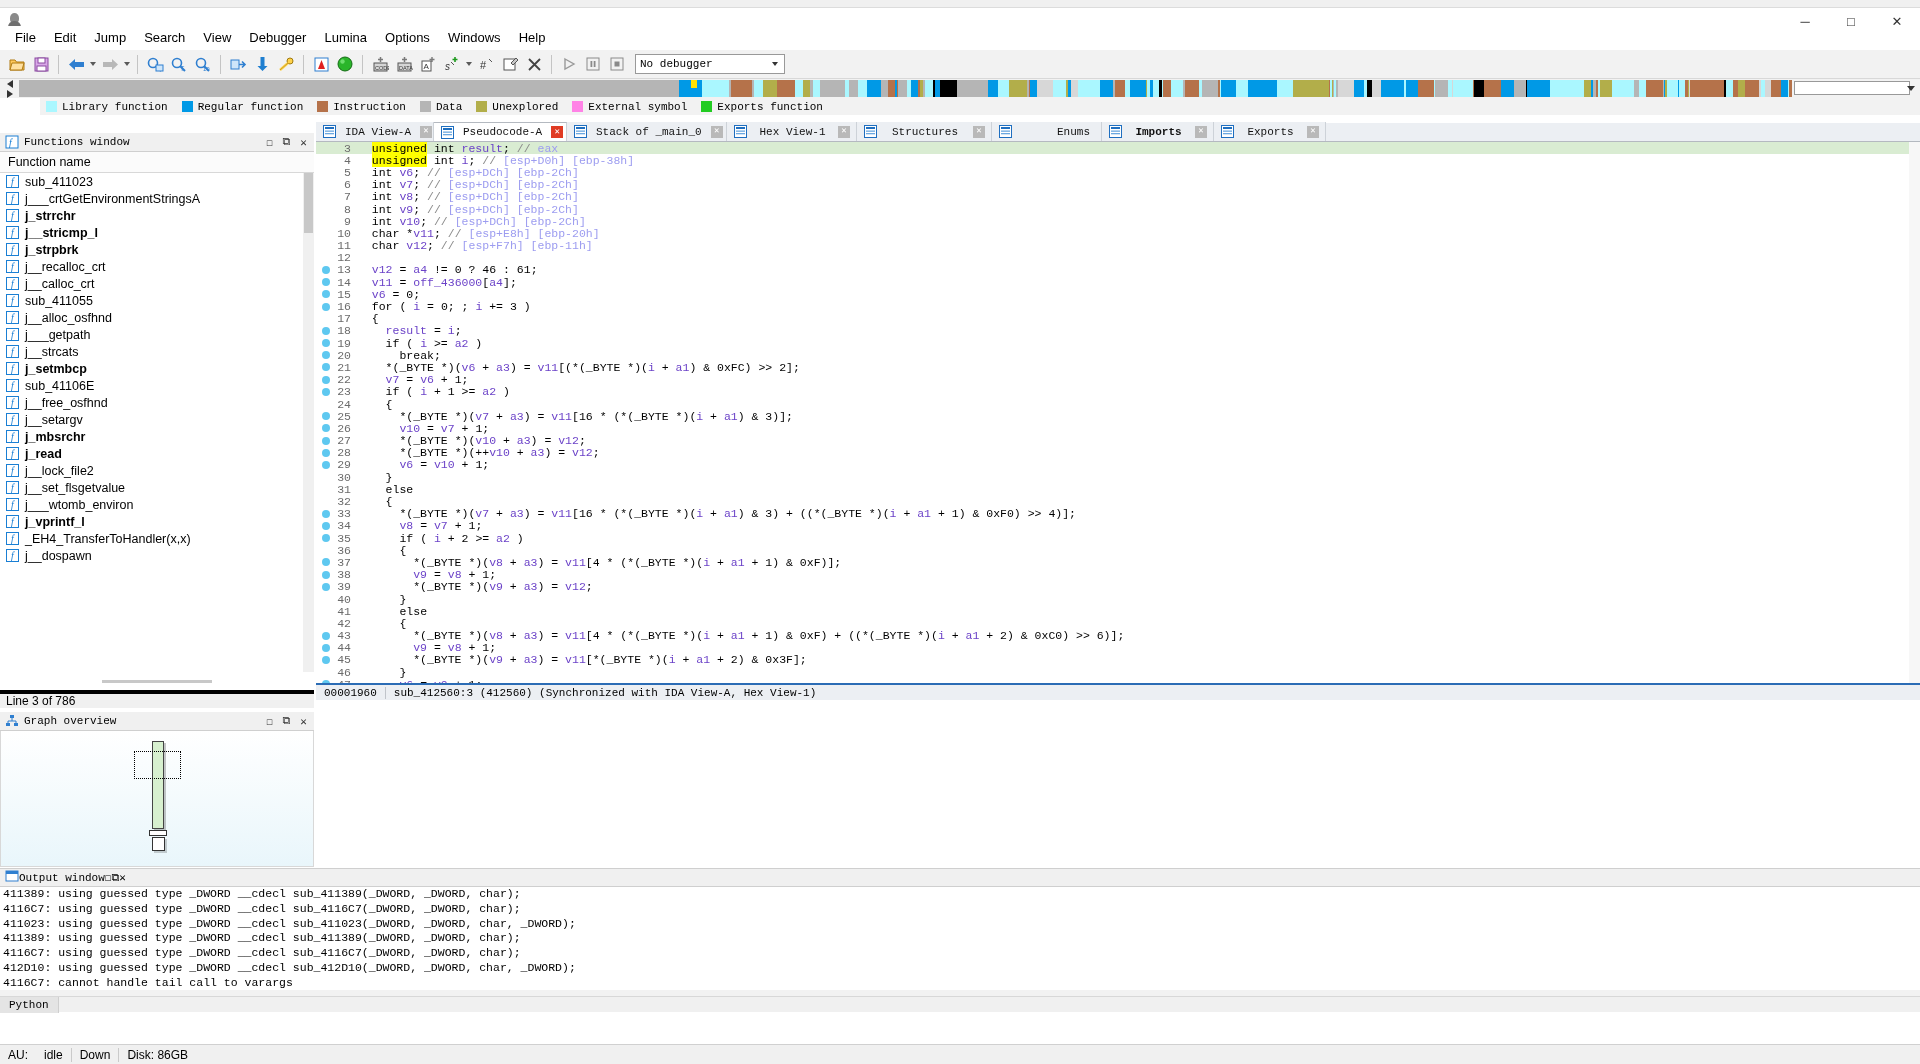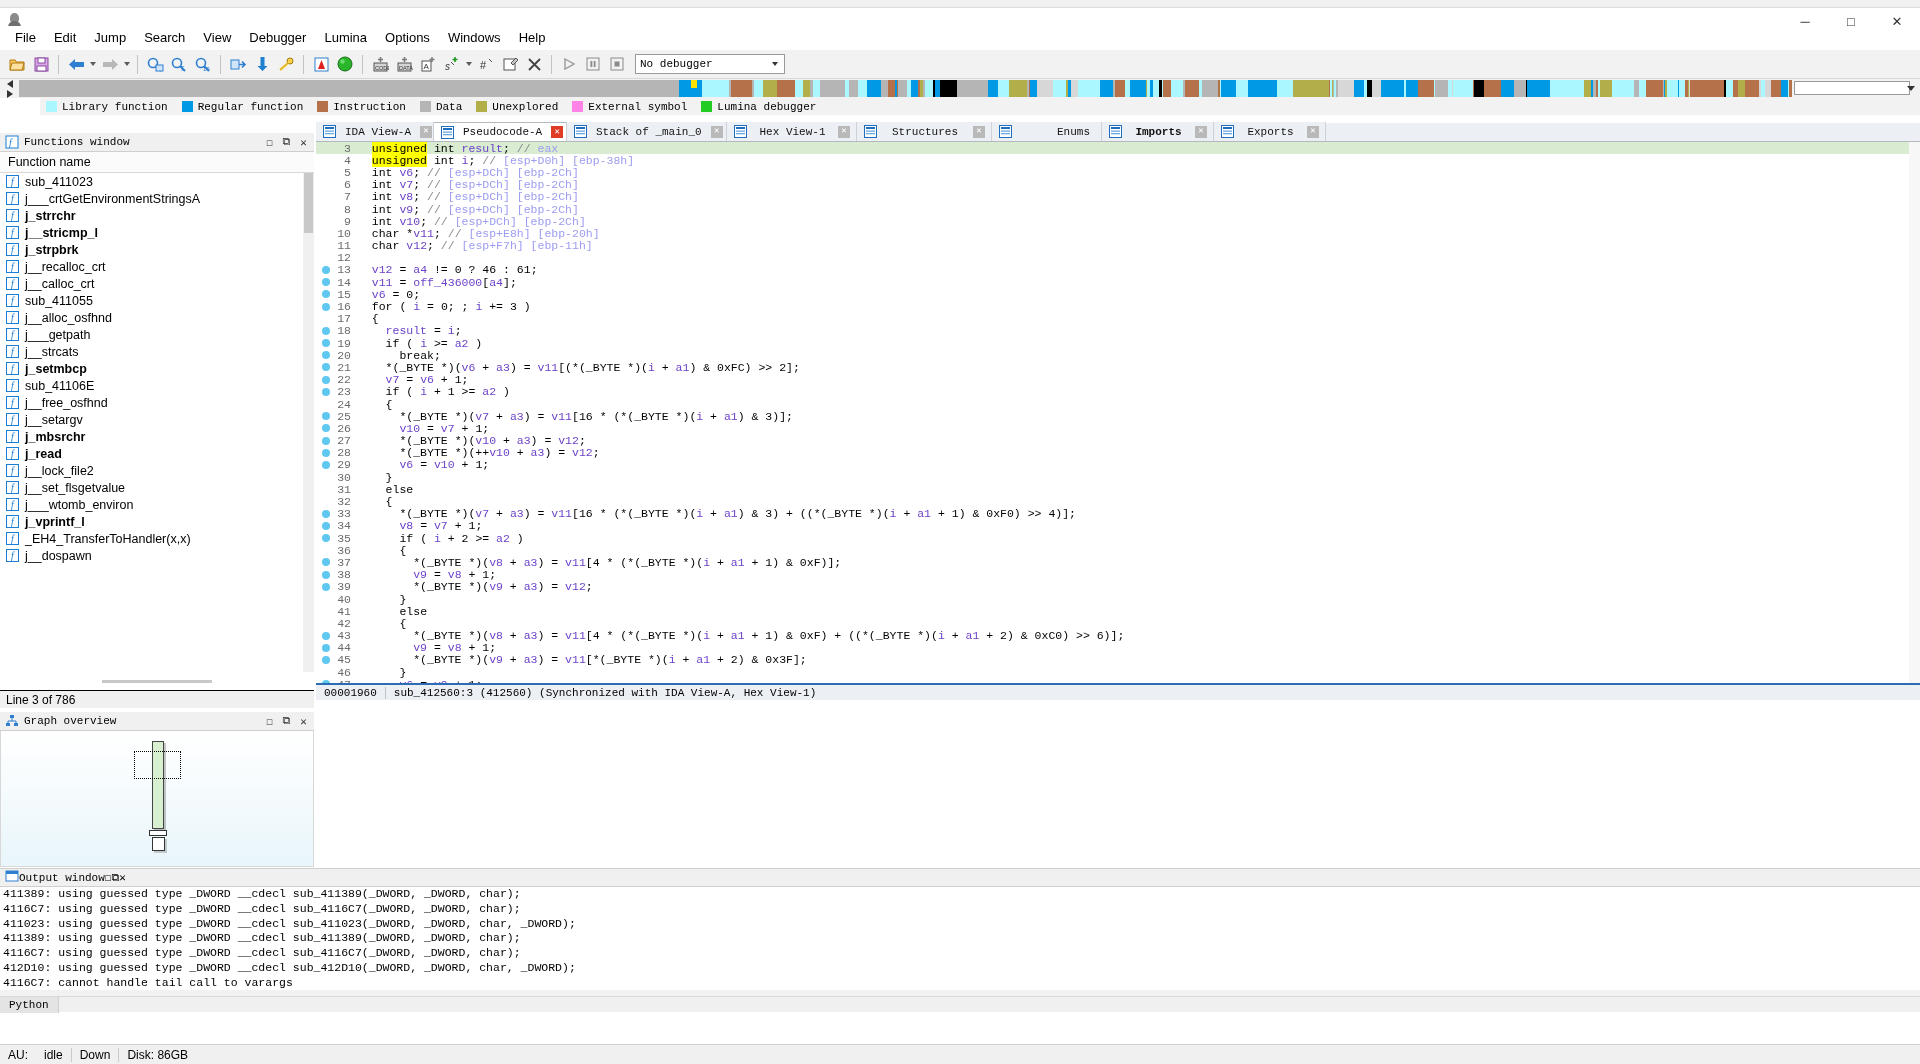--- a/index.html
+++ b/index.html
@@ -150,21 +150,21 @@
     position: absolute; right: 0; top: 40px; width: 11px; bottom: 36px; background: #f0f0f0;
   }
   .fn-scroll .thumb { position:absolute; left:1px; top:0; width:9px; height:60px; background:#c8c8c8; }
   .fn-hsplit {
     position: absolute; left: 0; right: 0; bottom: 18px; height: 18px; background: #fff;
     display:flex; align-items:center; justify-content:center;
   }
   .fn-hsplit .bar { width:110px; height:3px; background:#c8c8c8; }
   .fn-status {
     position: absolute; left: 0; right: 0; bottom: 0; height: 18px;
-    background: #f0f0f0; border-top:1px solid #000000;
+    background: #f0f0f0; border-top:4px solid #000000;
     display: flex; align-items: center; padding-left: 6px; font-size: 12px;
   }
 
   .graph-win {
     position: absolute; left: 0; top: 712px; width: 314px; height: 155px;
   }
   .graph-body {
     position: absolute; left:0; top:19px; right:0; bottom:0;
     background: linear-gradient(#ffffff, #e9f6fb);
     border: 1px solid #d8d8d8; border-top: none;
@@ -658,21 +658,21 @@
       <div class="lg">
         <span class="sw" style="background: rgb(178, 174, 74);"></span>
         <span>Unexplored</span>
       </div>
       <div class="lg">
         <span class="sw" style="background: rgb(255, 130, 230);"></span>
         <span>External symbol</span>
       </div>
       <div class="lg">
         <span class="sw" style="background: rgb(34, 204, 34);"></span>
-        <span>Lumina debugger</span>
+        <span>Exports function</span>
       </div>
     </div>
 
   <div class="functions-win full">
     <div class="panel-title">
       <span class="pt-ico">
         <svg width="14" height="14" viewBox="0 0 14 14">
             <rect x="1" y="1" width="12" height="12" fill="#fff" stroke="#1a7fd4"></rect>
             <text x="4" y="11" font-size="10" fill="#1a7fd4" font-style="italic" font-family="serif">f</text>
           </svg>

